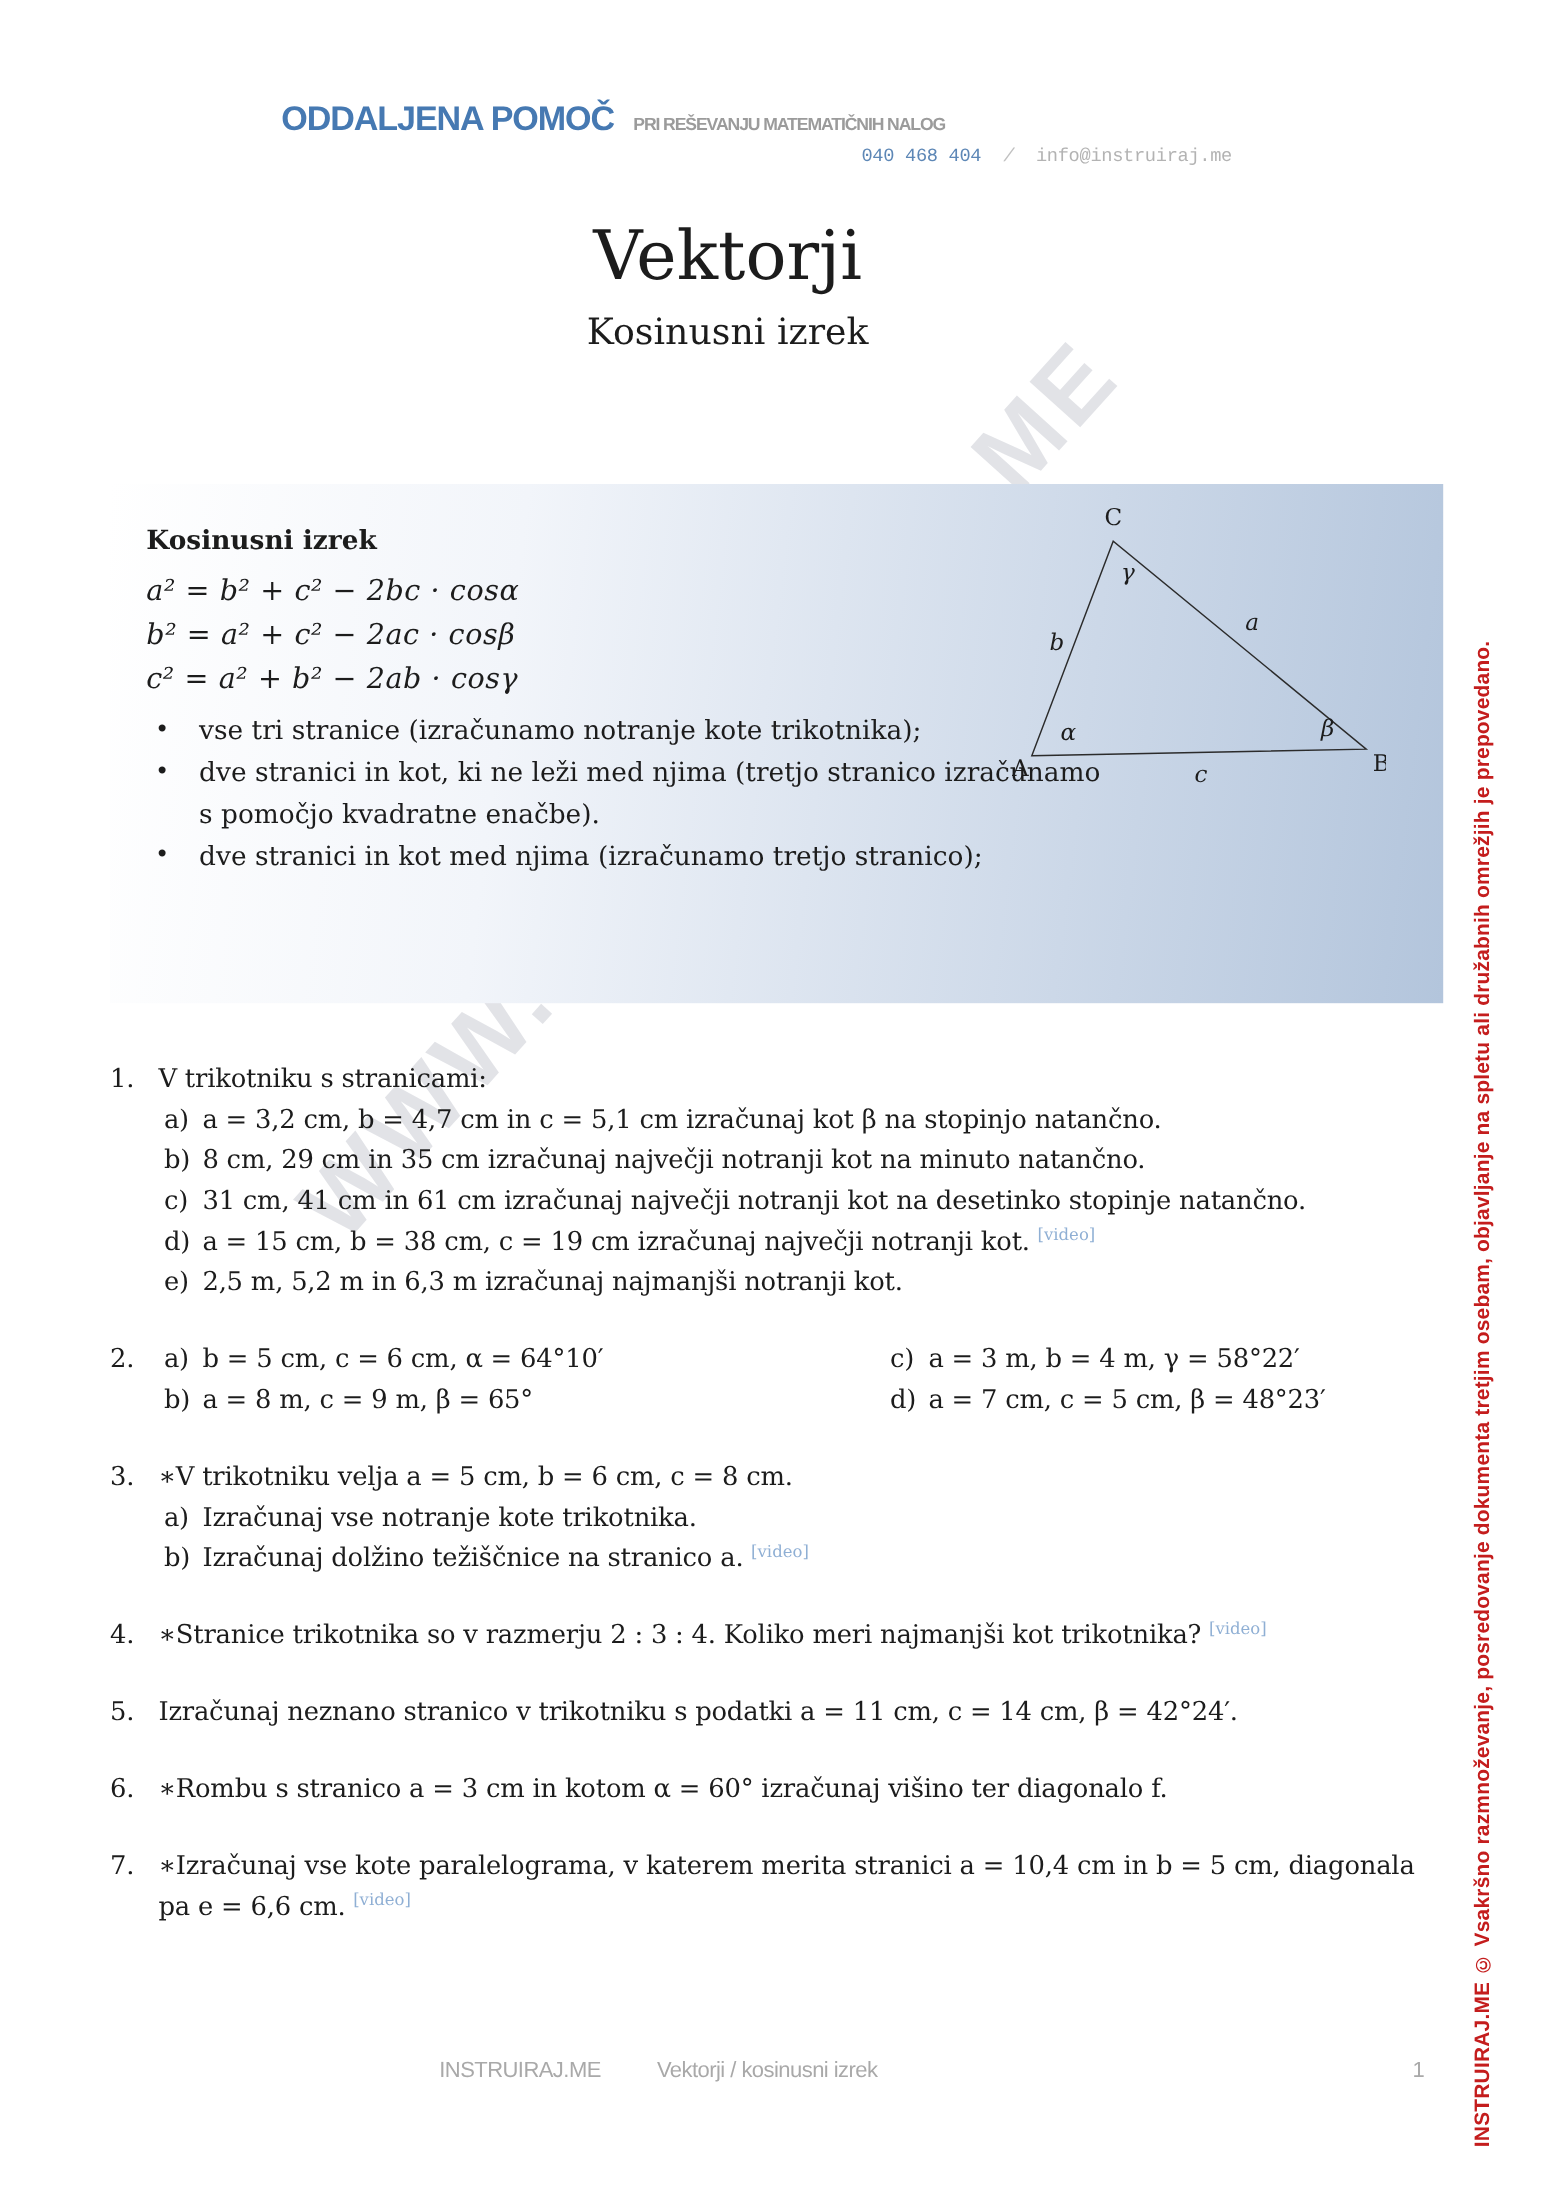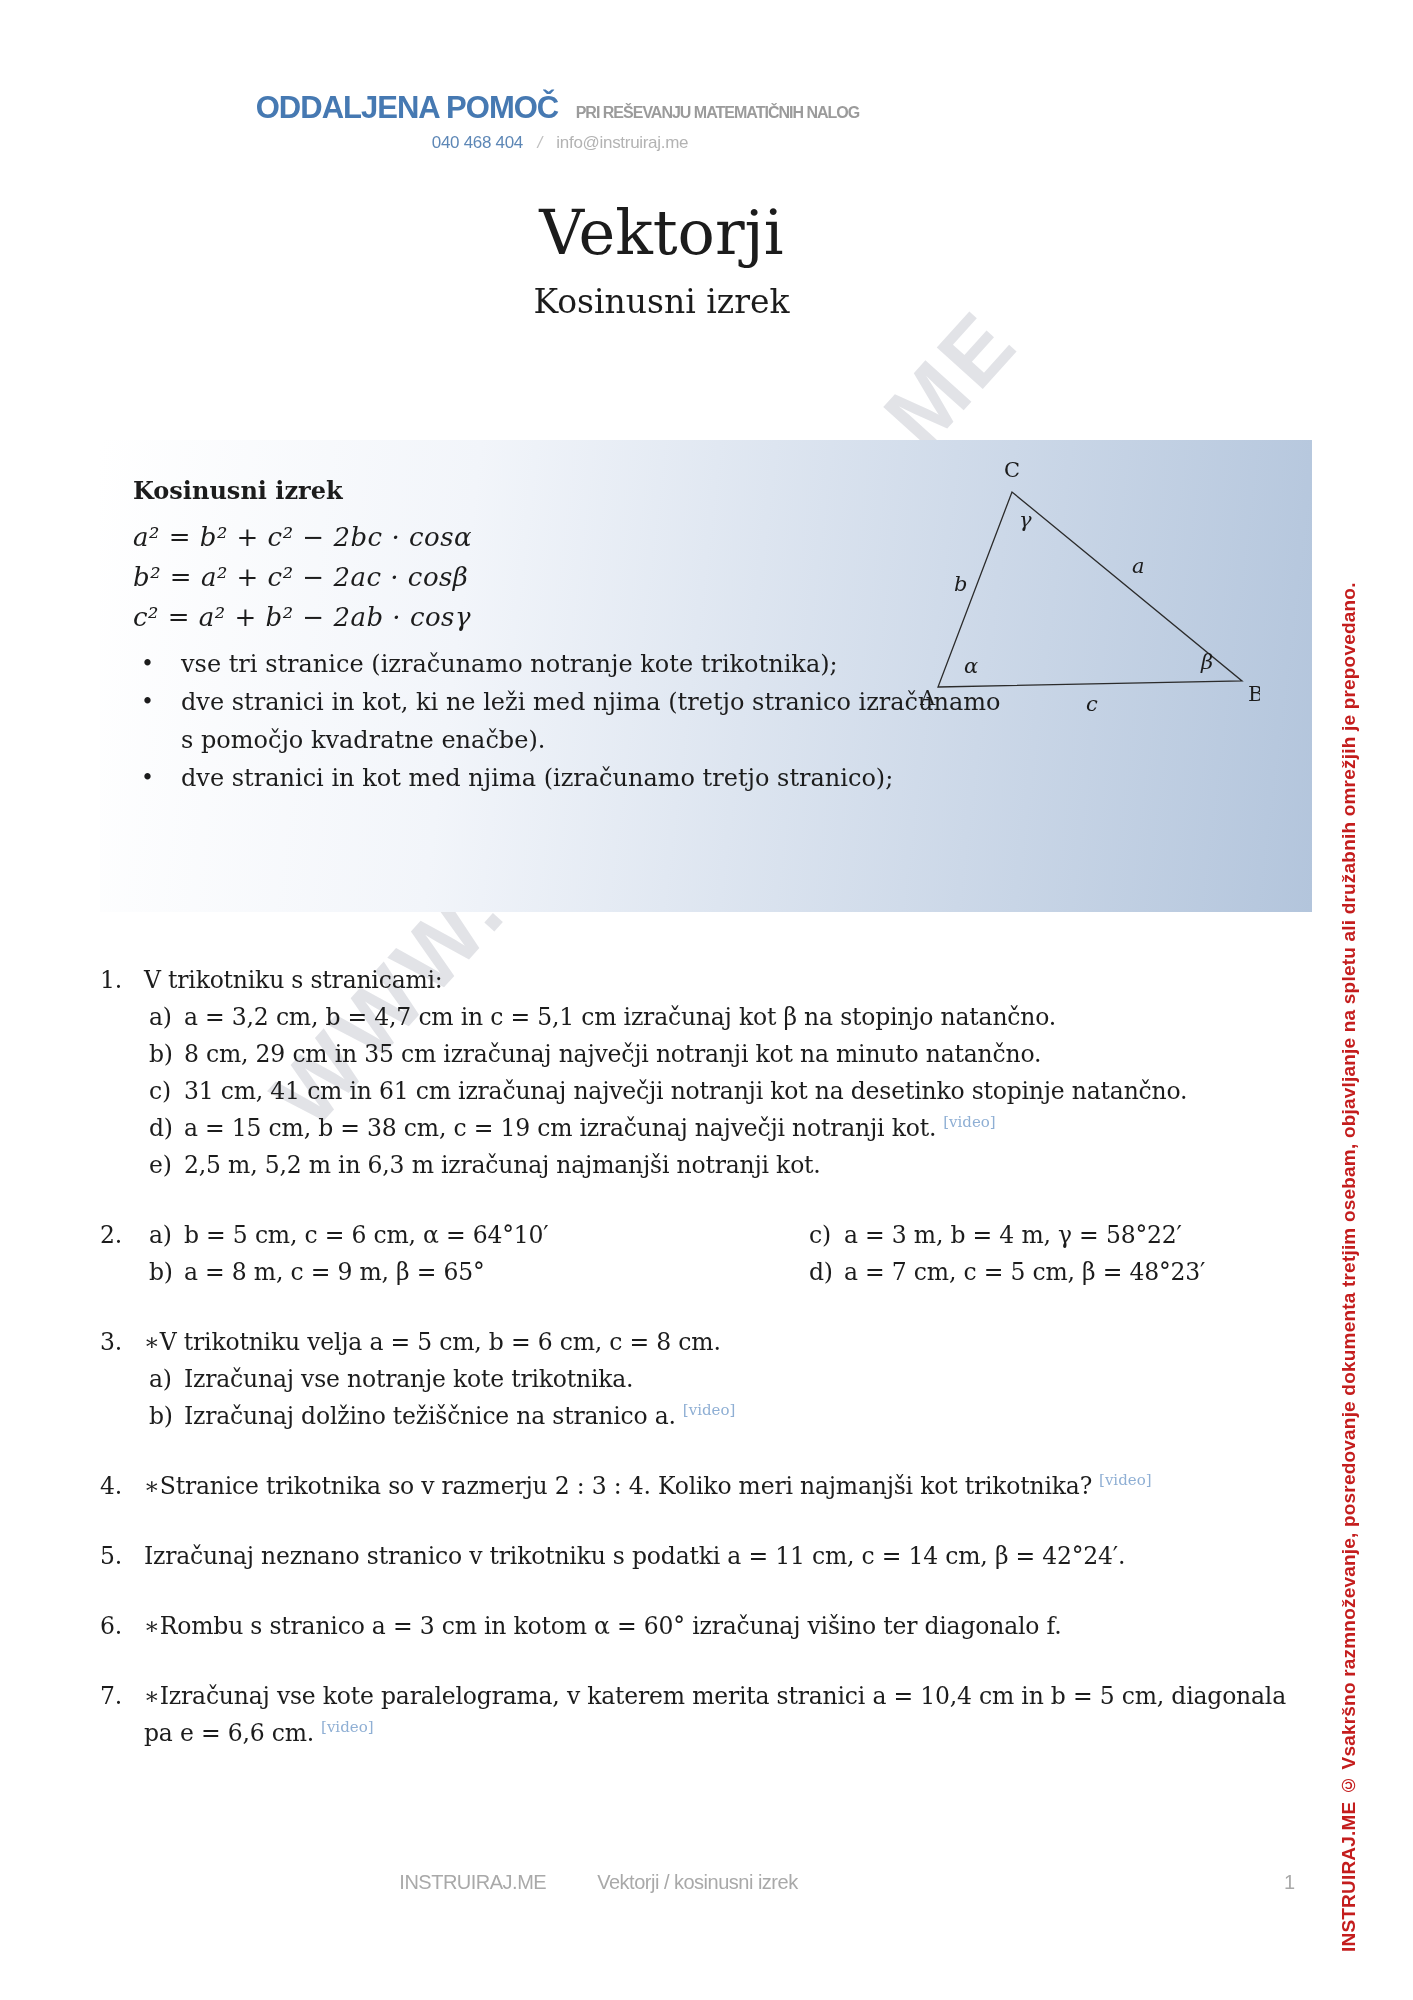--- a/index.html
+++ b/index.html
@@ -11,22 +11,22 @@
 
   
   .brandline {
     position:absolute; top:90px; left:0; width:1413px; text-align:center;
     transform:translateX(-149px); white-space:nowrap;
     font-family:"Liberation Sans", sans-serif; font-weight:bold; letter-spacing:-1px;
   }
   .brand   { font-size:31px; color:#4679b2;text-align:center; }
   .tagline { font-size:16px; color:#9b9b9b; margin-left:14px; }
   .contact {
-    position:absolute; top:133px; left:0; width:1120px; text-align:center;
-    font-family:Liberation Sans, sans-serif; font-size:17px; letter-spacing:-0.3px;
+    position:absolute; top:133px; left:0; width:1120px; text-align:right;
+    font-family:Liberation Mono, monospace; font-size:17px; letter-spacing:-0.3px;
   }
   .phone { color:#5d87b6; }
   .sep   { color:#c0c0c0; margin:0 10px; font-style:italic; }
   .email { color:#b3b3b3; }
 
   
   .title {
     position:absolute; top:196px; left:0; width:1413px; text-align:center;
     transform:translateX(-45px); font-size:62px; font-weight:normal;
   }

